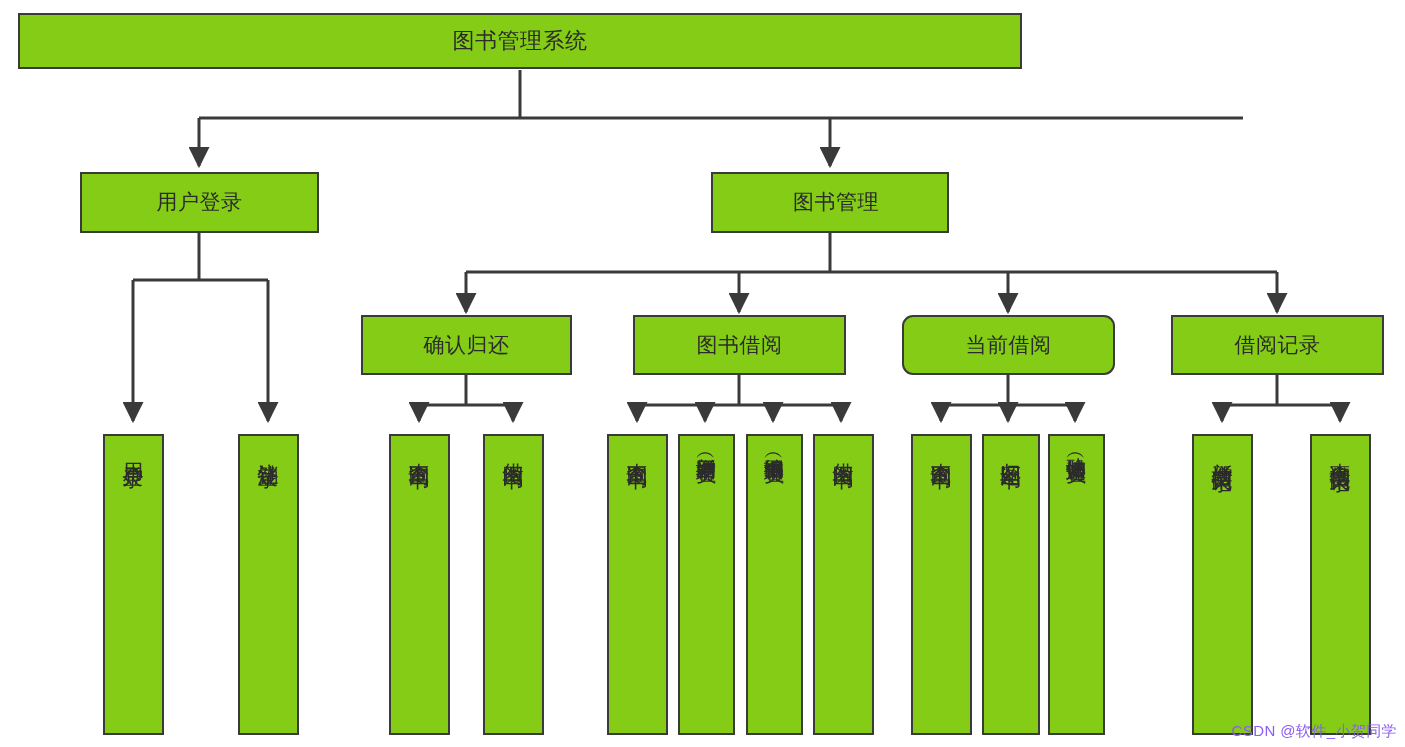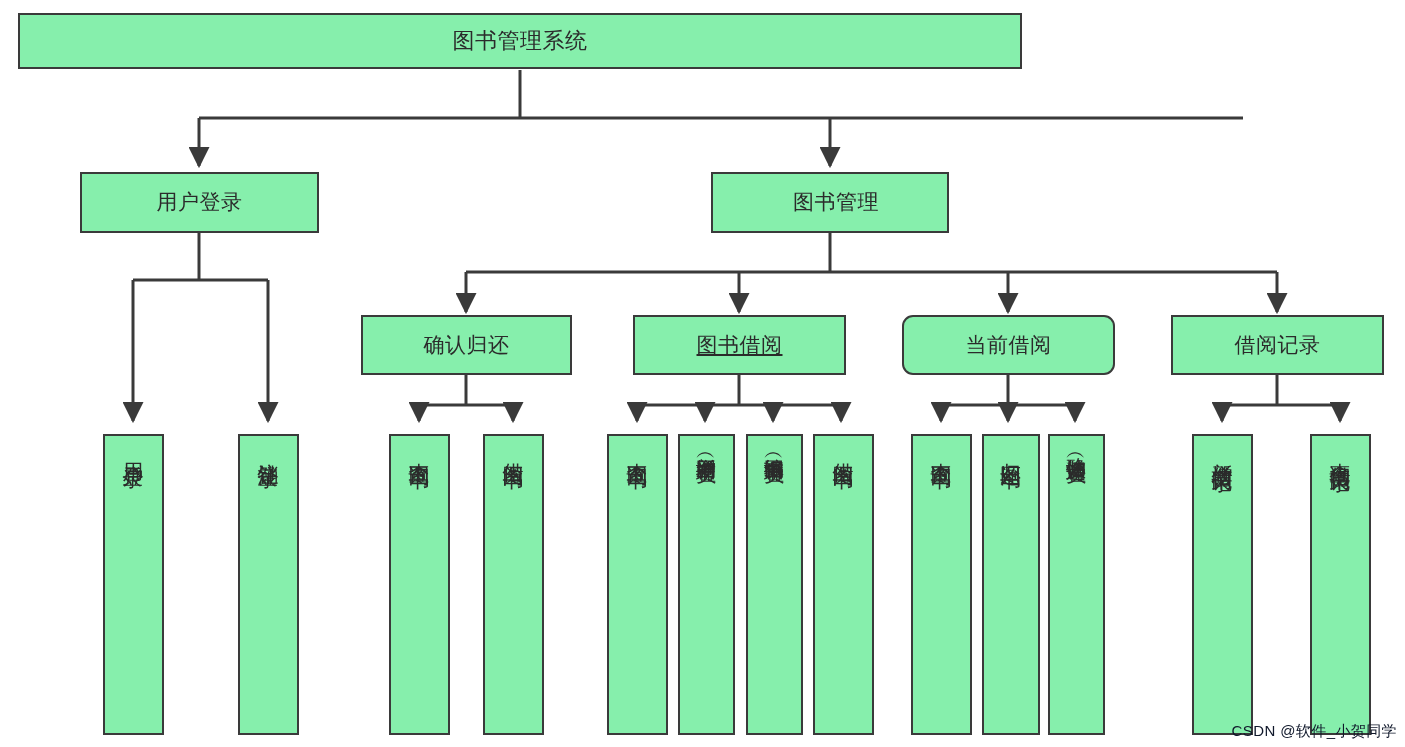--- a/index.html
+++ b/index.html
@@ -22,21 +22,21 @@
     position: absolute;
     left: 0;
     top: 0;
     width: 1405px;
     height: 747px;
     pointer-events: none;
   }
   .node {
     position: absolute;
     box-sizing: border-box;
-    background: #86efac;
+    background: #84cc16;
     border: 2px solid #3a3a3a;
     display: flex;
     align-items: center;
     justify-content: center;
     color: #2b2b2b;
   }
   .node-label {
     display: block;
     text-align: center;
     line-height: 1.18;
@@ -70,21 +70,21 @@
   }
   .node.leaf.tall-text .node-label {
     font-size: 20px;
     letter-spacing: 1px;
   }
   #watermark {
     position: absolute;
     right: 8px;
     bottom: 6px;
     font-size: 15px;
-    color: #0f172a;
+    color: #8b5cf6;
     letter-spacing: 0.4px;
     white-space: nowrap;
     user-select: none;
   }
 </style>
 </head>
 <body>
 
 <div id="diagram-root">
 
@@ -145,21 +145,21 @@
   <div class="node horiz" style="left:80px; top:172px; width:239px; height:61px;">
     <span class="node-label">用户登录</span>
   </div>
   <div class="node horiz" style="left:711px; top:172px; width:238px; height:61px;padding-left:12px;">
     <span class="node-label">图书管理</span>
   </div>
 
   <div class="node horiz" style="left:361px; top:315px; width:211px; height:60px;">
     <span class="node-label">确认归还</span>
   </div>
-  <div class="node horiz" style="left:633px; top:315px; width:213px; height:60px;text-decoration:underline;">
+  <div class="node horiz" style="left:633px; top:315px; width:213px; height:60px;">
     <span class="node-label">图书借阅</span>
   </div>
   <div class="node horiz" style="left:902px; top:315px; width:213px; height:60px;border-radius:11px;">
     <span class="node-label">当前借阅</span>
   </div>
   <div class="node horiz" style="left:1171px; top:315px; width:213px; height:60px;">
     <span class="node-label">借阅记录</span>
   </div>
 
   <div class="node leaf" style="left:103px; top:434px; width:61px; height:301px;">

